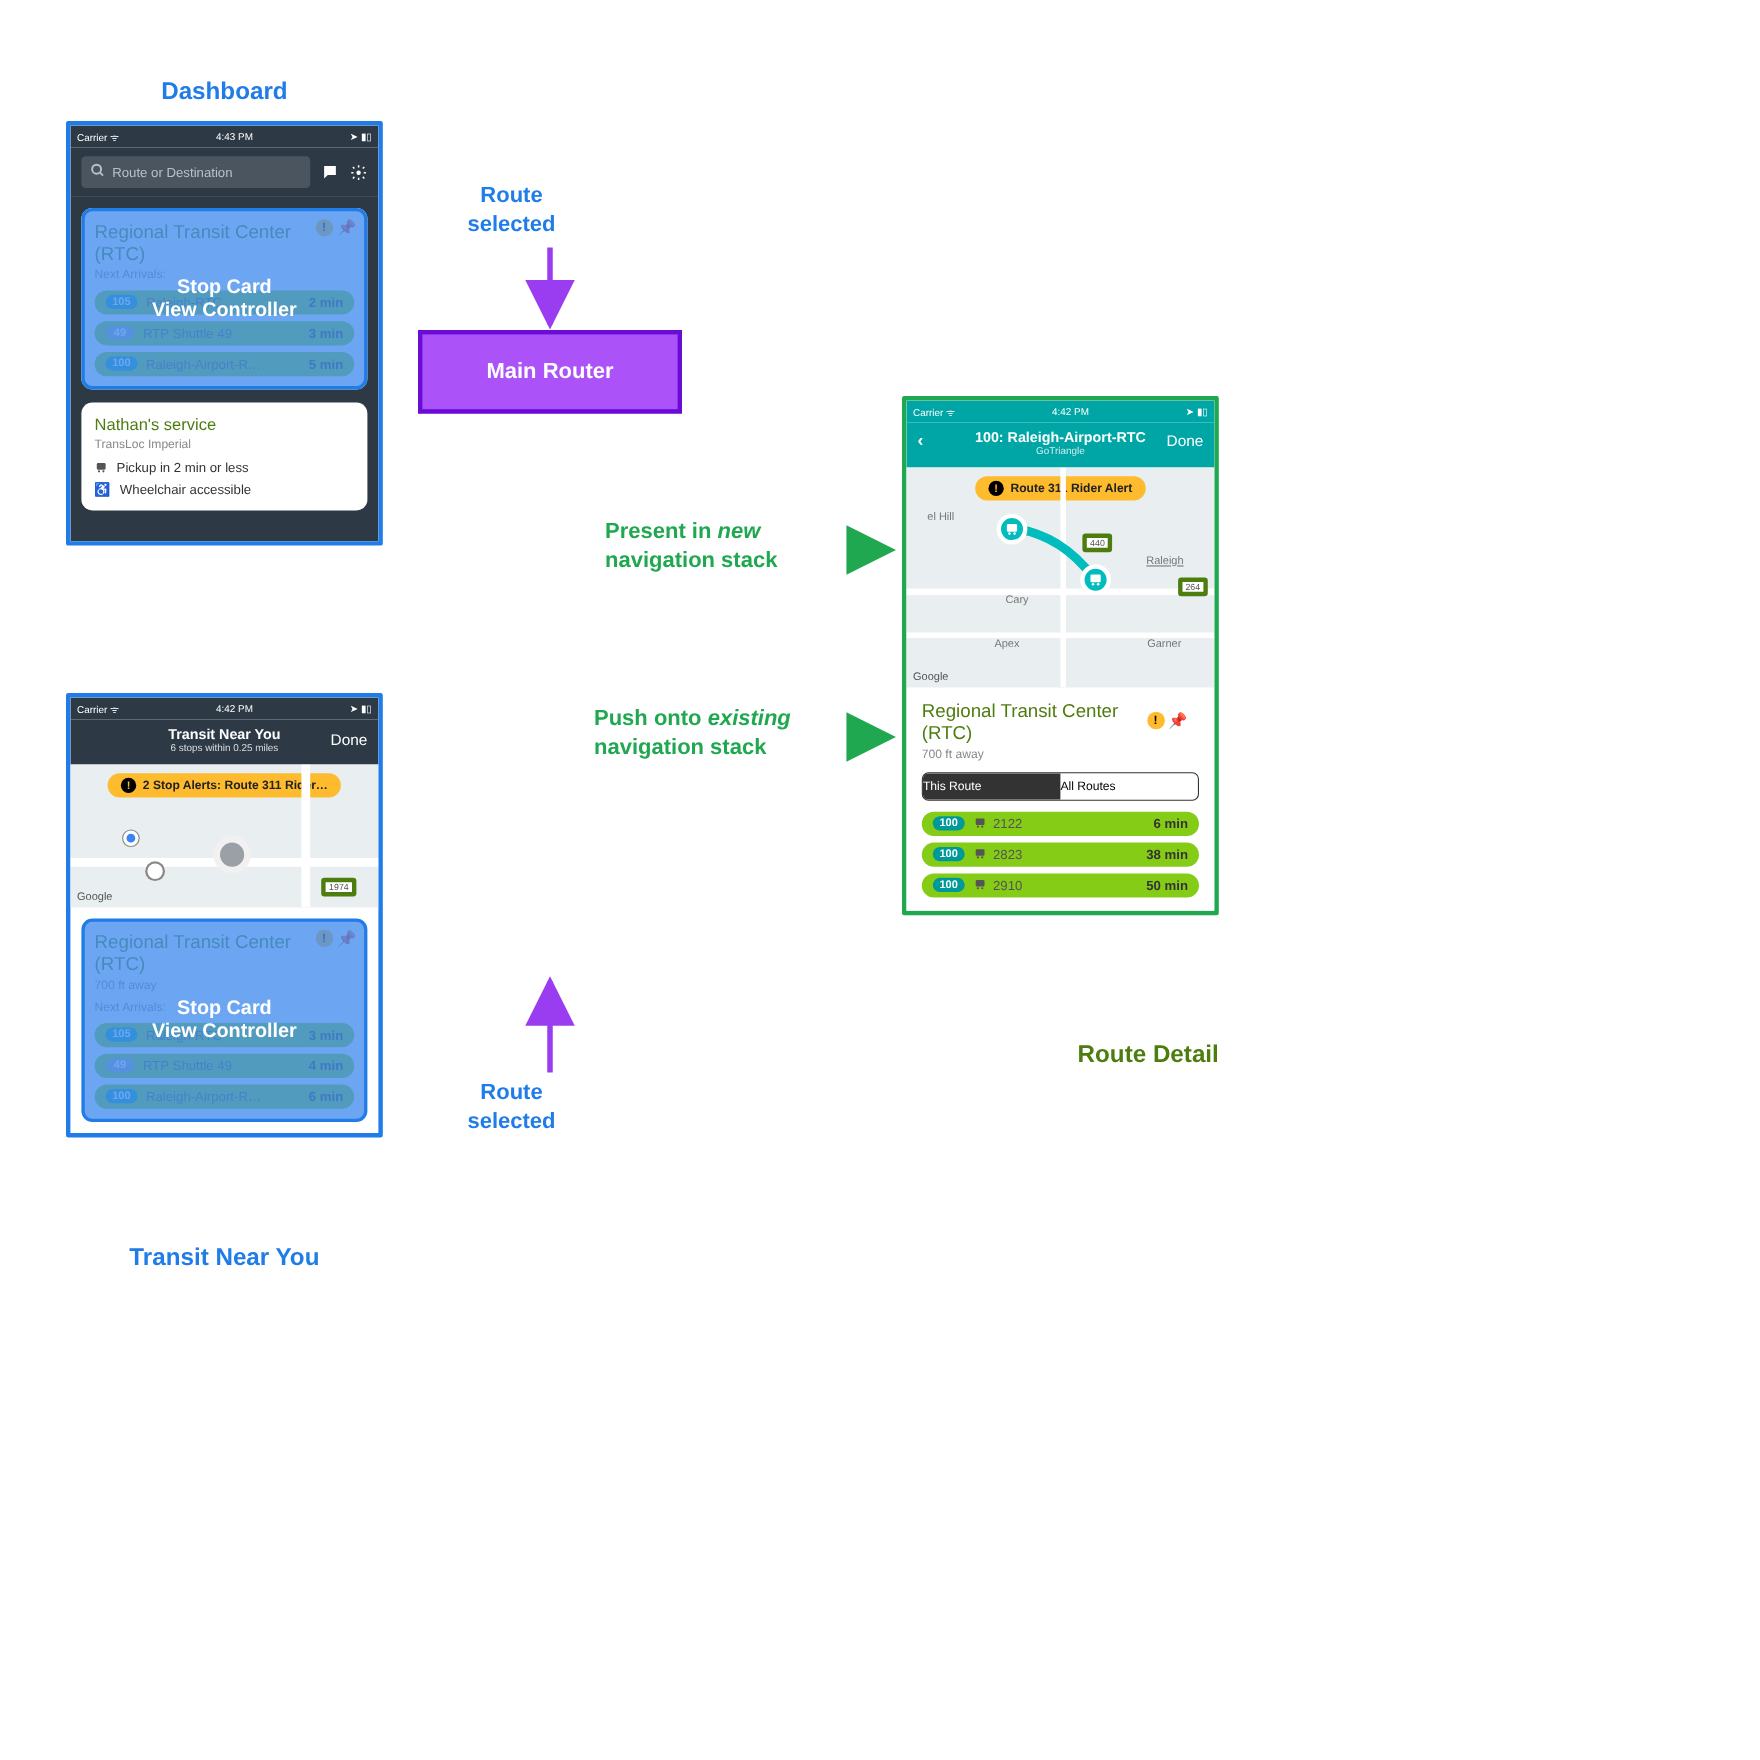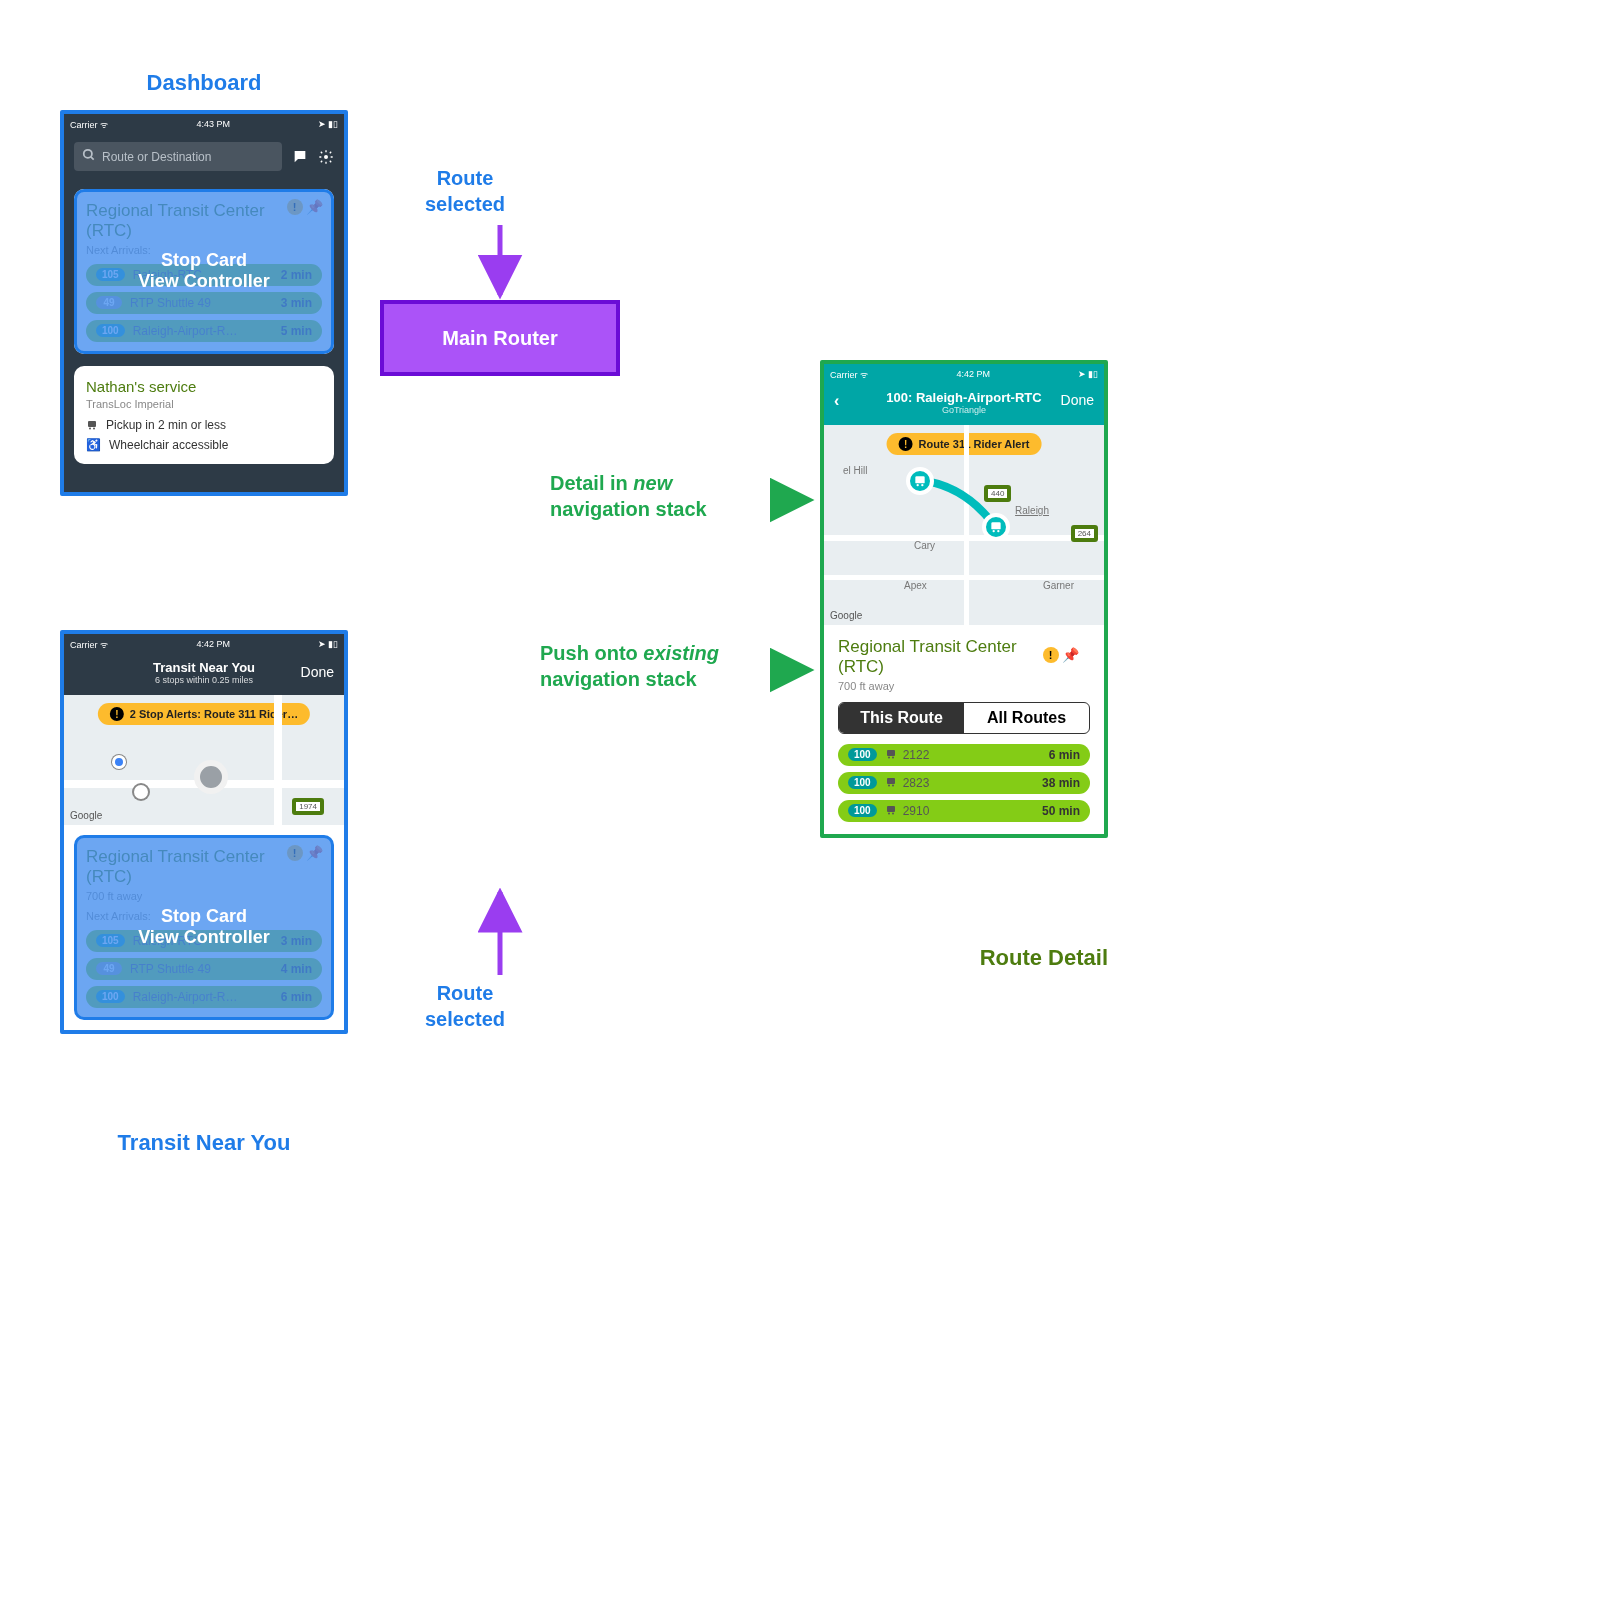--- a/index.html
+++ b/index.html
@@ -50,21 +50,21 @@
   .mapstub { height:130px; background: #e9eef1; position:relative; overflow:hidden; }
   .mapstub .google { position:absolute; left:6px; bottom:4px; font-size:10px; color:#555;}
   .alert-banner { position:absolute; left:50%; top:8px; transform:translateX(-50%); background:#fdbb2d; border-radius:16px; padding:4px 12px; font-size:11px; font-weight:600; color:#222; display:flex; align-items:center; gap:6px; white-space:nowrap; max-width:92%; overflow:hidden;}
   .alert-banner::before{ content:"!"; width:14px; height:14px; border-radius:50%; background:#000; color:#fdbb2d; display:inline-flex; align-items:center; justify-content:center; font-size:10px; font-weight:800;}
   .road { position:absolute; background:#fff; }
   .roadlbl{ position:absolute; background:#fff; border:4px solid #4d7c0f; border-radius:3px; font-size:8px; padding:0 3px; color:#555;}
 
   .maptall { height:200px; }
 
   .seg { display:flex; border:1px solid #333; border-radius:6px; overflow:hidden; margin:10px 0; }
-  .seg div { flex:1; text-align:center; font-size:16px; padding:6px 0;font-weight:bold; }
+  .seg div { flex:1; text-align:left; font-size:11px; padding:6px 0; }
   .seg .active { background:#333; color:#fff; }
 
   .router-box { position:absolute; width:240px; height:76px; background:#ab53f8; border:4px solid #6b0cd6; color:#fff; font-weight:700; display:flex; align-items:center; justify-content:center; text-align:center; font-size:20px; }
 
   .edge-label { position:absolute; font-weight:700; font-size:20px; line-height:1.3; }
 
   svg.flowlines { position:absolute; left:0; top:0; width:1500px; height:1460px; pointer-events:none; }
 
   .bus-svg{ width:12px; height:12px; }
 
@@ -112,21 +112,21 @@
 </svg>
 
 <div class="label-blue" style="position:absolute; left:10px; top:0; width:288px; font-size:22px;">Dashboard</div>
 <div class="label-blue" style="position:absolute; left:10px; top:1060px; width:288px; font-size:22px;">Transit Near You</div>
 <div class="label-green" style="position:absolute; left:770px; top:875px; width:288px; font-size:22px;">Route Detail</div>
 
 <div class="edge-label" style="left:330px; top:95px; color:#1f7ce8; text-align:center; width:170px;"><span style="white-space:pre;">Route
 selected</span></div>
 <div class="edge-label" style="left:330px; top:910px; color:#1f7ce8; text-align:center; width:170px;"><span style="white-space:pre;">Route
 selected</span></div>
-<div class="edge-label" style="left:500px; top:400px; color:#1fa84f;"><span>Detail in </span><span style="font-style:italic;">new</span><br><span>navigation stack</span></div>
+<div class="edge-label" style="left:500px; top:400px; color:#1fa84f;"><span>Present in </span><span style="font-style:italic;">new</span><br><span>navigation stack</span></div>
 <div class="edge-label" style="left:490px; top:570px; color:#1fa84f;"><span>Push onto </span><span style="font-style:italic;">existing</span><br><span>navigation stack</span></div>
 
 <div class="router-box" style="left:330px; top:230px;">Main Router</div>
 
 <div class="phone blue" style="left:10px; top:40px;">
   <div class="statusbar">
     <span><span>Carrier</span> <span>ᯤ</span></span>
     <span>4:43 PM</span>
     <span><span>➤</span> <span>▮▯</span></span>
   </div>
@@ -266,21 +266,21 @@
     <div class="alert-banner">
           <span>Route 311 Rider Alert</span>
         </div>
     <div class="road" style="left:0; top:110px; width:100%; height:6px;"></div>
     <div class="road" style="left:0; top:150px; width:100%; height:5px;"></div>
     <div class="road" style="left:140px; top:0; width:5px; height:100%;"></div>
     <div class="roadlbl" style="left:160px; top:60px;">440</div>
     <div class="roadlbl" style="right:6px; top:100px;">264</div>
     <div style="position:absolute; left:19px; top:40px; font-size:10px; color:#777;">el Hill</div>
     <div style="position:absolute; left:90px; top:115px; font-size:10px; color:#777;">Cary</div>
-    <div style="position:absolute; right:55px; top:80px; font-size:10px; color:#777;text-decoration:underline;">Raleigh</div>
+    <div style="position:absolute; right:28px; top:80px; font-size:10px; color:#777;text-decoration:underline;">Raleigh</div>
     <div style="position:absolute; left:80px; top:155px; font-size:10px; color:#777;">Apex</div>
     <div style="position:absolute; right:30px; top:155px; font-size:10px; color:#777;">Garner</div>
     <svg style="position:absolute; left:0; top:0;" width="280" height="200">
           <path d="M95 55 Q140 60 170 100" stroke="#00bcbc" stroke-width="8" fill="none" stroke-linecap="round"></path>
         </svg>
     <div class="teal-pin" style="left:82px; top:42px;">
           <svg width="14" height="14" viewBox="0 0 24 24" fill="#fff">
             <rect x="4" y="4" width="16" height="12" rx="2"></rect>
             <circle cx="8" cy="19" r="2"></circle>
             <circle cx="16" cy="19" r="2"></circle>

